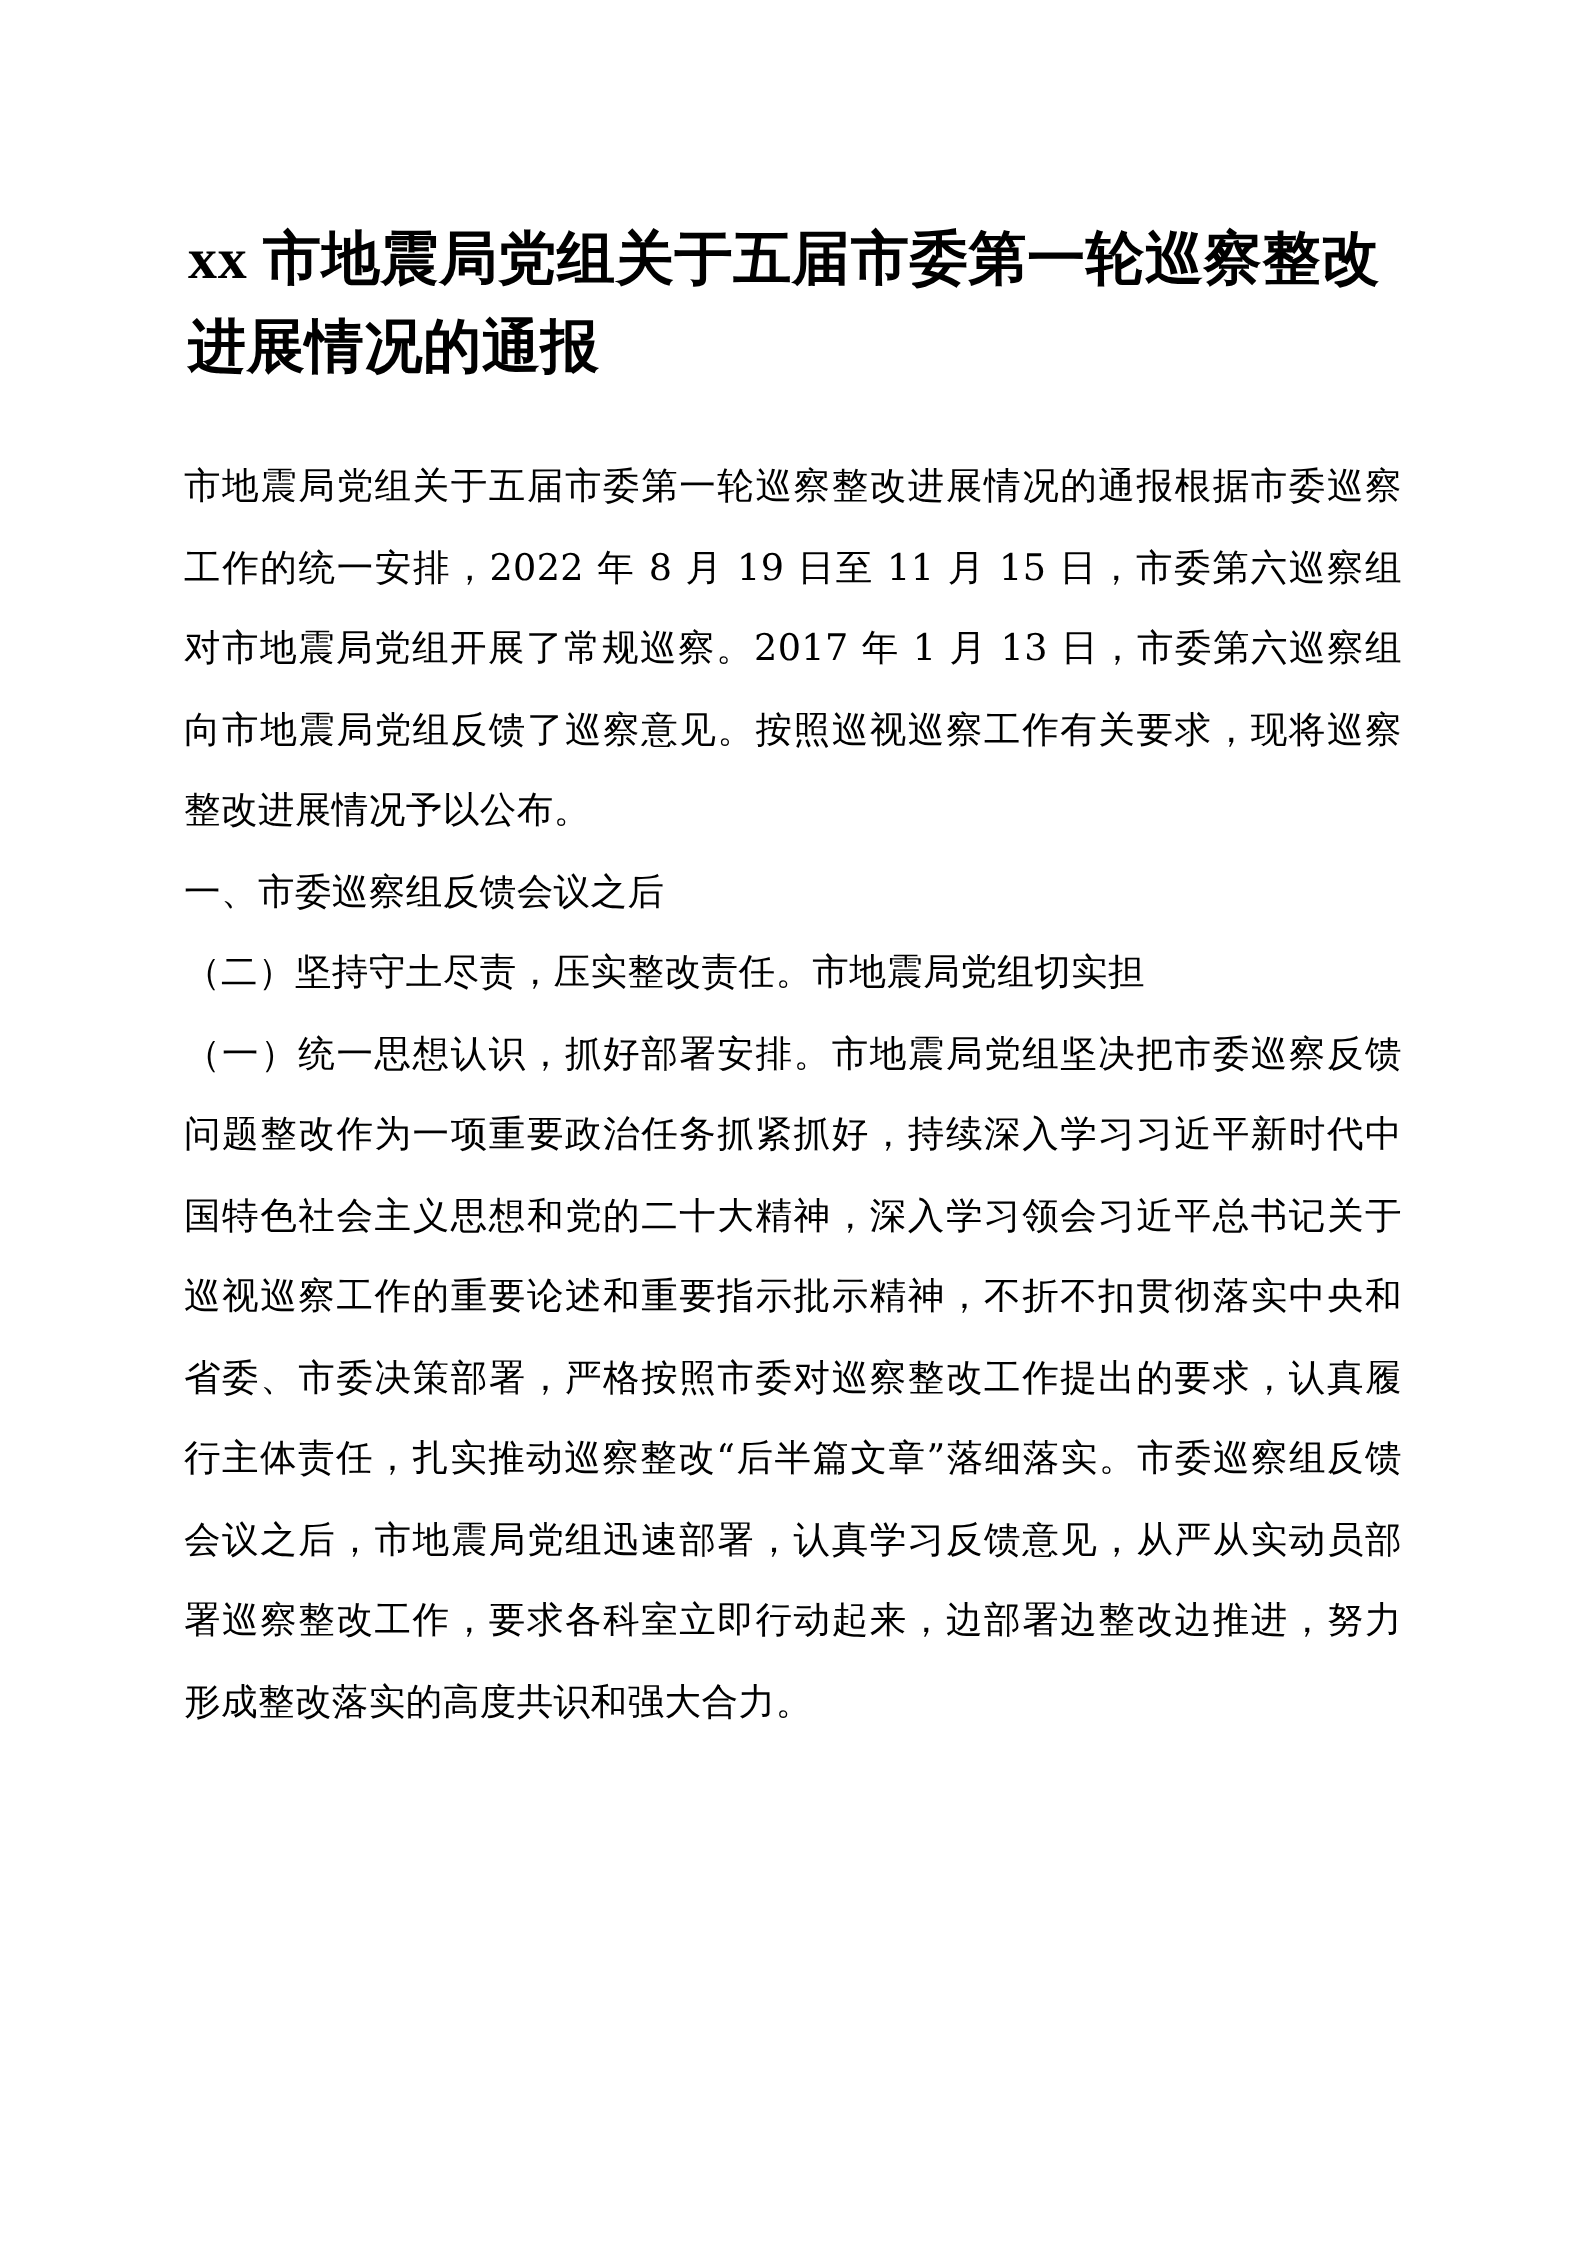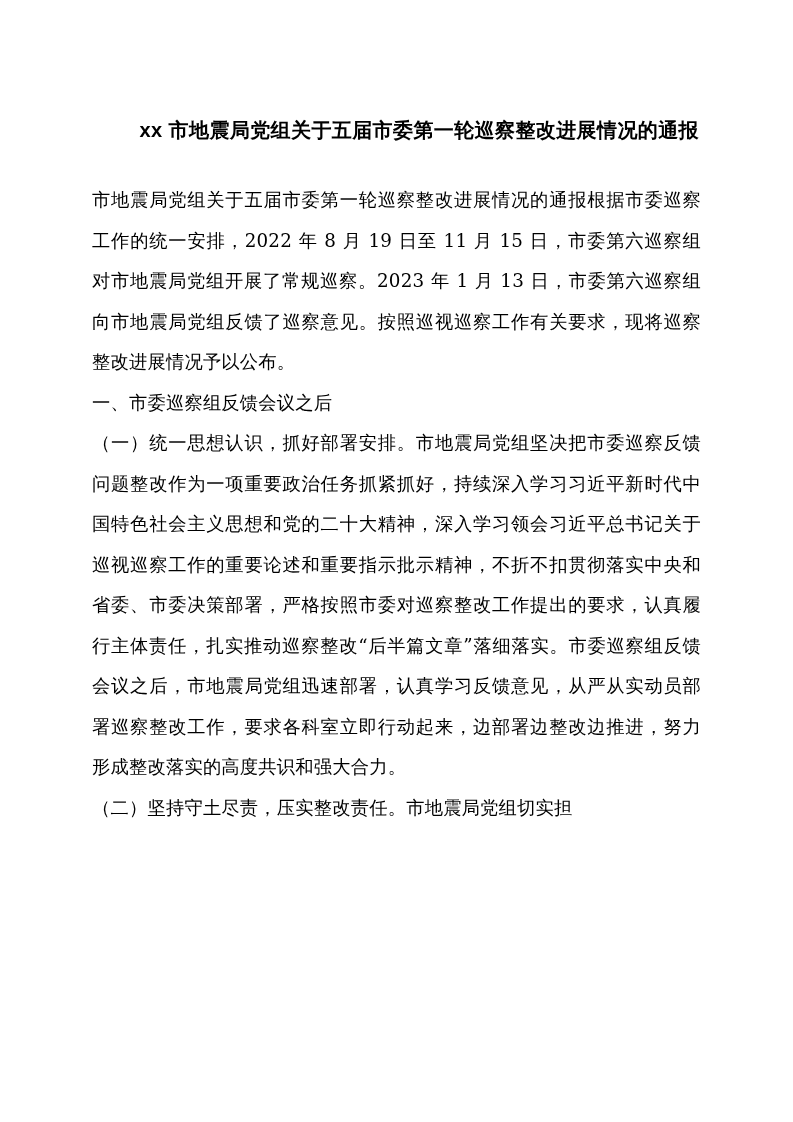--- a/index.html
+++ b/index.html
@@ -15,25 +15,25 @@
     overflow: hidden;
   }
   .page {
     box-sizing: border-box;
     width: 793px;
     height: 1122px;
     padding: 108px 92px 60px 92px;
     background: #ffffff;
   }
   .doc-title {
-    font-family: Liberation Sans, sans-serif;
+    font-family: Liberation Serif, serif;
     font-weight: bold;
-    font-size: 20px;
+    font-size: 29px;
     line-height: 44px;
-    text-align: right;
+    text-align: left;
     letter-spacing: 0.4px;
     margin: 0 0 28px 0;
     padding: 0 2px;
   }
   .body-text {
     font-size: 18.3px;
     line-height: 40.5px;
     text-align: justify;
     text-justify: inter-ideograph;
     margin: 0;
@@ -52,18 +52,18 @@
     text-indent: 0;
   }
 </style>
 </head>
 <body>
 
 <div class="page">
   <h1 class="doc-title">xx 市地震局党组关于五届市委第一轮巡察整改进展情况的通报</h1>
 
   <div class="body-text">
-    <p class="para indent-1">市地震局党组关于五届市委第一轮巡察整改进展情况的通报根据市委巡察工作的统一安排，2022 年 8 月 19 日至 11 月 15 日，市委第六巡察组对市地震局党组开展了常规巡察。2023 年 1 月 13 日，市委第六巡察组向市地震局党组反馈了巡察意见。按照巡视巡察工作有关要求，现将巡察整改进展情况予以公布。</p>
+    <p class="para indent-1">市地震局党组关于五届市委第一轮巡察整改进展情况的通报根据市委巡察工作的统一安排，2022 年 8 月 19 日至 11 月 15 日，市委第六巡察组对市地震局党组开展了常规巡察。2017 年 1 月 13 日，市委第六巡察组向市地震局党组反馈了巡察意见。按照巡视巡察工作有关要求，现将巡察整改进展情况予以公布。</p>
     <p class="para">一、市委巡察组反馈会议之后</p>
+    <p class="para indent-2">（二）坚持守土尽责，压实整改责任。市地震局党组切实担</p>
     <p class="para indent-2">（一）统一思想认识，抓好部署安排。市地震局党组坚决把市委巡察反馈问题整改作为一项重要政治任务抓紧抓好，持续深入学习习近平新时代中国特色社会主义思想和党的二十大精神，深入学习领会习近平总书记关于巡视巡察工作的重要论述和重要指示批示精神，不折不扣贯彻落实中央和省委、市委决策部署，严格按照市委对巡察整改工作提出的要求，认真履行主体责任，扎实推动巡察整改“后半篇文章”落细落实。市委巡察组反馈会议之后，市地震局党组迅速部署，认真学习反馈意见，从严从实动员部署巡察整改工作，要求各科室立即行动起来，边部署边整改边推进，努力形成整改落实的高度共识和强大合力。</p>
-    <p class="para indent-2">（二）坚持守土尽责，压实整改责任。市地震局党组切实担</p>
   </div>
 </div>
 
 </body></html>

